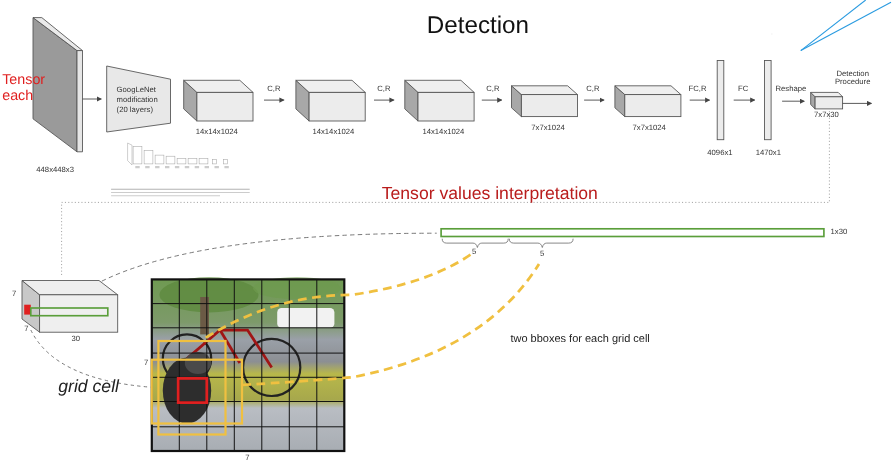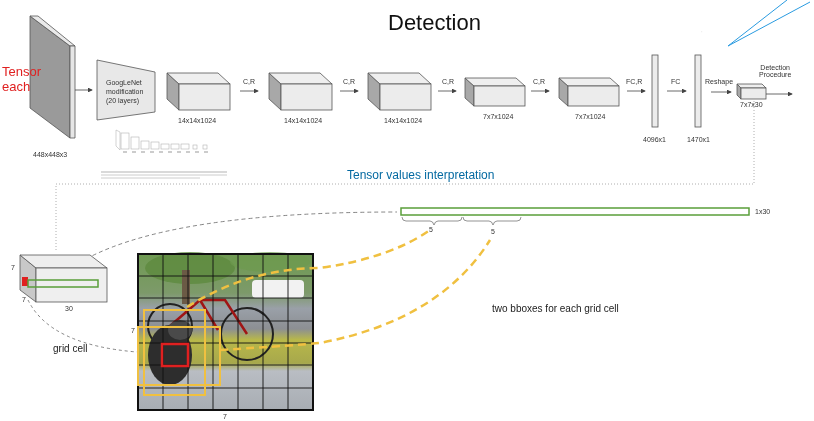--- a/index.html
+++ b/index.html
@@ -1,22 +1,22 @@
 <!DOCTYPE html>
 <html><head>
 <meta charset="utf-8">
 <style>
   html, body { margin:0; padding:0; background:#ffffff; }
   body { width:814px; height:421px; position:relative; overflow:hidden;
          font-family:"Liberation Sans", sans-serif; color:#222; }
   .lbl { position:absolute; font-size:7px; color:#333; white-space:nowrap; text-align:center; }
   .title { position:absolute; left:388px; top:10px; font-size:22px; color:#111; }
-  .subtitle { position:absolute; left:347px; top:168px; font-size:12px; color:#0369a1; }
-  .bboxes { position:absolute; left:464px; top:303px; font-size:10px; color:#222;margin-left:28px; }
-  .gridcell { position:absolute; left:53px; top:343px; font-size:10px; color:#222; }
+  .subtitle { position:absolute; left:347px; top:168px; font-size:16px; color:#b91c1c; }
+  .bboxes { position:absolute; left:464px; top:303px; font-size:10px; color:#222; }
+  .gridcell { position:absolute; left:53px; top:343px; font-size:16px; color:#222;font-style:italic; }
   svg { position:absolute; left:0; top:0; }
   .input-text { position:absolute; left:2px; top:64px; font-size:13px; color:#e02020; line-height:15px; }
   .net-text { position:absolute; left:106px; top:78px; font-size:7px; color:#333; line-height:9px; }
   .watermark { position:absolute; left:700px; top:26px; font-size:10px; color:#eee; }
 </style>
 </head>
 <body>
 
 <svg width="814" height="421" viewBox="0 0 814 421">
   <defs>

